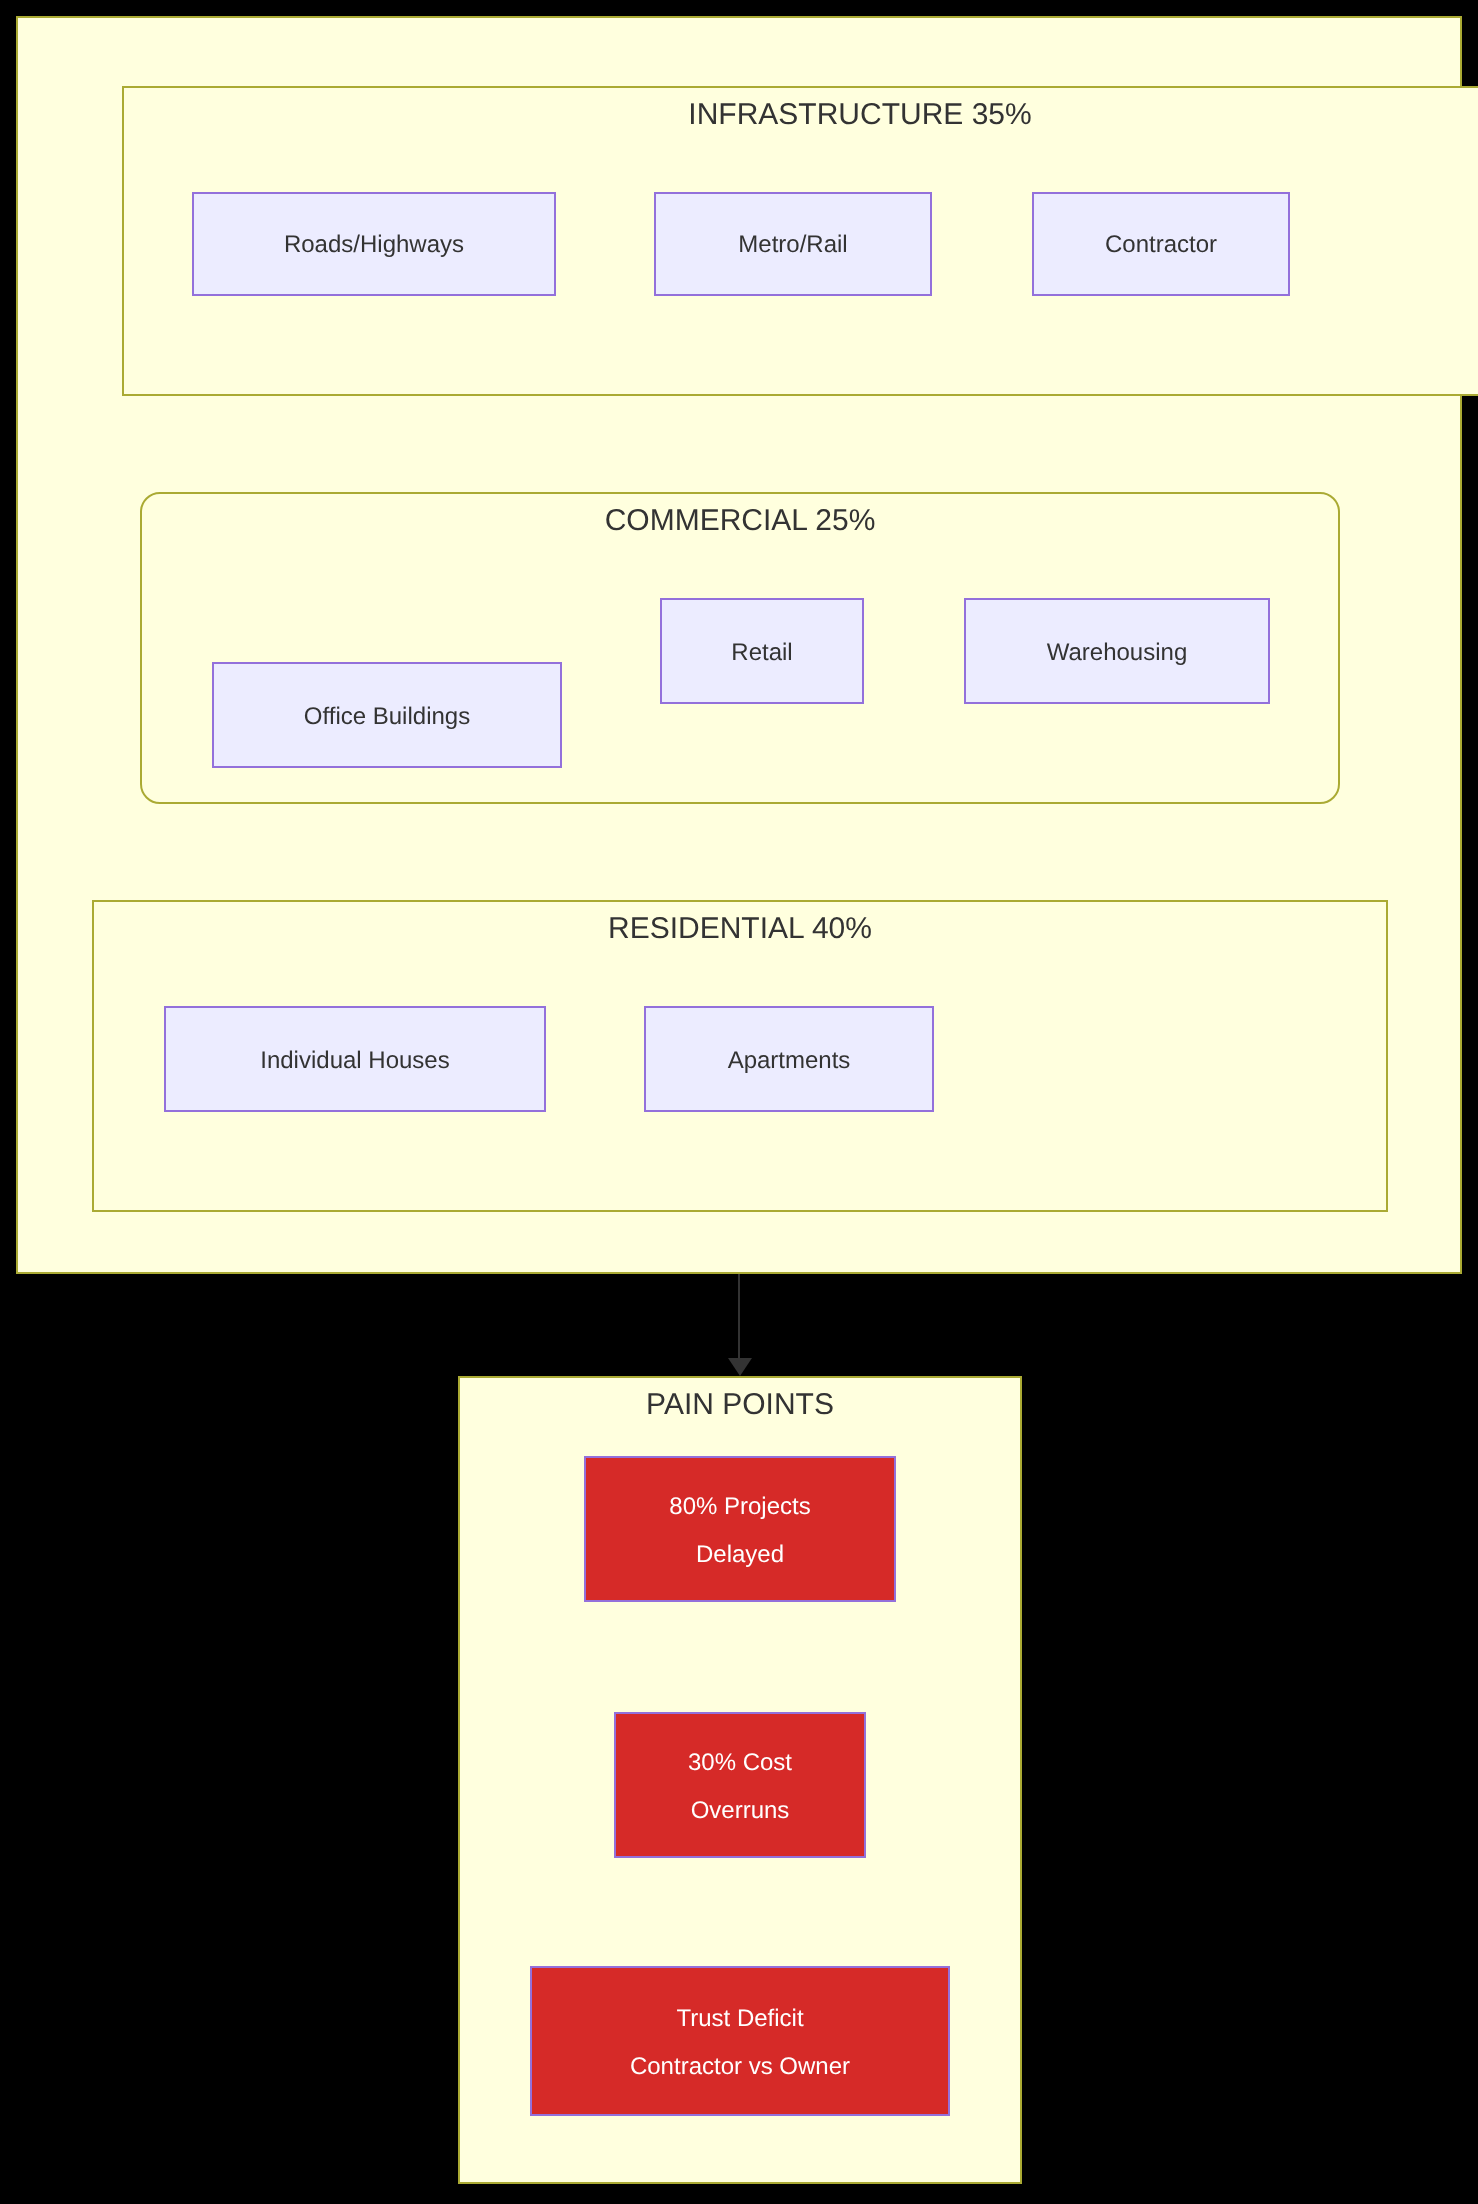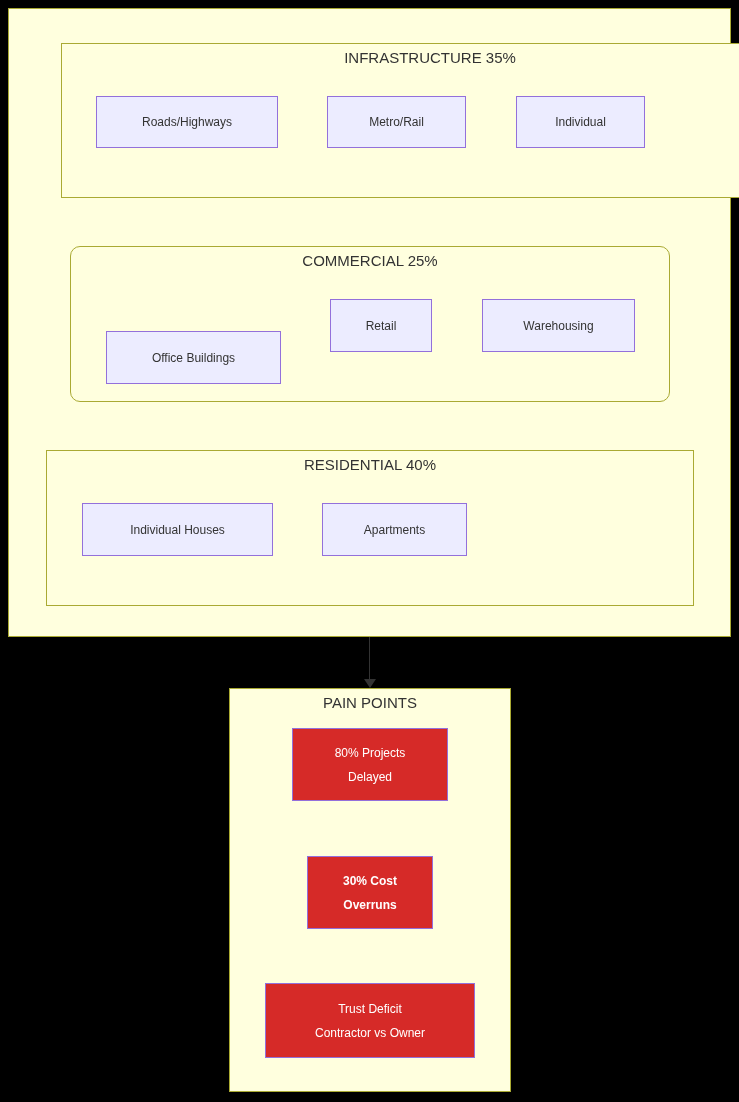--- a/index.html
+++ b/index.html
@@ -83,21 +83,21 @@
   .n-office      { left: 35px;  top: 52px; width: 175px; height: 53px; margin-top: 32px; }
   .n-retail      { left: 259px; top: 52px; width: 102px; height: 53px; }
   .n-warehousing { left: 411px; top: 52px; width: 153px; height: 53px; }
   
   .n-houses     { left: 35px;  top: 52px; width: 191px; height: 53px; }
   .n-apartments { left: 275px; top: 52px; width: 145px; height: 53px; }
   .n-villas     { left: 470px; top: 52px; width: 143px; height: 53px; }
   
   #pain { left: 229px; top: 688px; width: 282px; height: 404px; }
   .p1 { left: 62px; top: 39px;  width: 156px; height: 73px; }
-  .p2 { left: 77px; top: 167px; width: 126px; height: 73px; font-weight: bold; }
+  .p2 { left: 77px; top: 167px; width: 126px; height: 73px; }
   .p3 { left: 35px; top: 294px; width: 210px; height: 75px; }
   
   .arrow-line {
     position: absolute;
     left: 369px;
     top: 637px;
     width: 1px;
     height: 43px;
     background: var(--arrow);
   }
@@ -120,21 +120,21 @@
   <div id="root" class="cluster">
     <div class="root-title">
       <div>INDIA CONSTRUCTION -</div>
       <div>USD 600B</div>
     </div>
 
     <div id="infra" class="cluster">
       <div class="cluster-title">INFRASTRUCTURE 35%</div>
       <div class="node n-roads">Roads/Highways</div>
       <div class="node n-metro">Metro/Rail</div>
-      <div class="node n-industrial">Individual</div>
+      <div class="node n-industrial">Contractor</div>
     </div>
 
     <div id="commercial" class="cluster">
       <div class="cluster-title">COMMERCIAL 25%</div>
       <div class="node n-office">Office Buildings</div>
       <div class="node n-retail">Retail</div>
       <div class="node n-warehousing">Warehousing</div>
     </div>
 
     <div id="residential" class="cluster">

